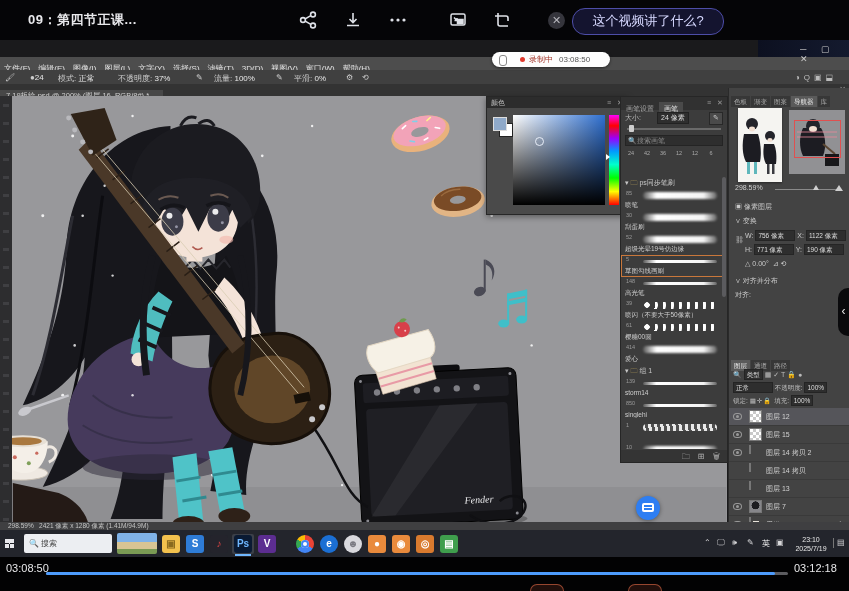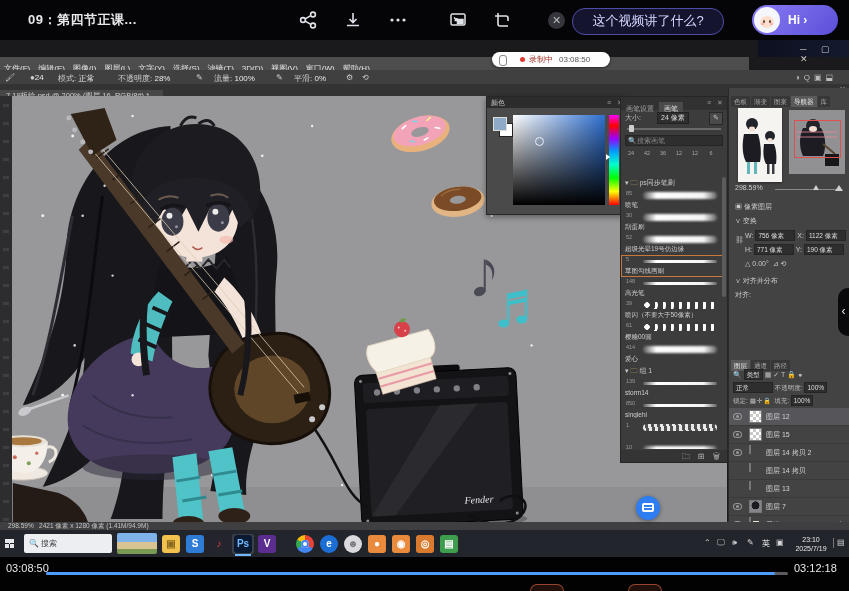--- a/index.html
+++ b/index.html
@@ -20,21 +20,21 @@
   #hi-avatar{left:2px;top:2px;width:26px;height:26px;border-radius:50%;background:#f4f6fb;overflow:hidden;}
   #hi-face{left:6px;top:9px;width:14px;height:12px;border-radius:50%;background:#ffdfce;}
   #hi-eye1,#hi-eye2{top:13px;width:2px;height:3px;border-radius:50%;background:#5a4038;}
   #hi-eye1{left:9px}#hi-eye2{left:15px}
   #hi-cheek1,#hi-cheek2{top:16px;width:3px;height:2px;border-radius:50%;background:#f7a8a0;}
   #hi-cheek1{left:7px}#hi-cheek2{left:16px}
   #hi-label{left:36px;top:8px;font-size:12px;color:#fff;font-weight:bold;}
   
   #frame{left:0;top:40px;width:849px;height:517px;background:#1a1a1c;}
   #desktop-sliver{left:758px;top:0;width:91px;height:17px;background:linear-gradient(90deg,#0c1020,#141a2e);}
-  #menubar{left:0;top:17px;width:749px;height:13px;background:#4d4d4d;white-space:nowrap;overflow:hidden;}
+  #menubar{left:0;top:17px;width:849px;height:13px;background:#4d4d4d;white-space:nowrap;overflow:hidden;}
   .menu-item{display:inline-block;font-size:8px;color:#e2e2e2;padding:2px 4px 0 4px;}
   #winctl{left:800px;top:4px;font-size:9px;color:#c9c9c9;letter-spacing:6px;}
   #optbar{left:0;top:30px;width:849px;height:14px;background:#404040;color:#cccccc;font-size:8px;}
   .opt{position:absolute;top:3px;white-space:nowrap;}
   .opt .val{color:#e8e8e8;}
   #opt-ics{left:795px;top:3px;font-size:8px;color:#bbb;letter-spacing:4px;}
   #recpill{left:492px;top:12px;width:118px;height:15px;background:#fdfdfd;border-radius:8px;
            box-shadow:0 1px 3px rgba(0,0,0,.5);font-size:8px;line-height:15px;}
   #rec-mic{left:7px;top:3px;width:6px;height:9px;border:1px solid #888;border-radius:3px;}
   #rec-dot{left:28px;top:5px;width:5px;height:5px;border-radius:50%;background:#e03a2e;}
@@ -198,42 +198,32 @@
         </svg>
     </div>
     <div class="abs tb-ic" style="left:492px">
       <svg viewBox="0 0 20 20" fill="none" stroke="#dfe2e8" stroke-width="1.6">
           <path d="M6 3v11a2 2 0 0 0 2 2h8"></path>
           <path d="M3 6h11a2 2 0 0 1 2 2v3"></path>
         </svg>
     </div>
     <div class="abs" id="close-circ">✕</div>
     <div class="abs" id="ask-pill">这个视频讲了什么?</div>
-    <div class="abs" id="hi-pill">
-      <div class="abs" id="hi-avatar">
-        <div class="abs" id="hi-face"></div>
-        <div class="abs" id="hi-eye1"></div>
-        <div class="abs" id="hi-eye2"></div>
-        <div class="abs" id="hi-cheek1"></div>
-        <div class="abs" id="hi-cheek2"></div>
-      </div>
-      <div class="abs" id="hi-label">Hi ›</div>
-    </div>
   </div>
 
   <div class="abs" id="frame">
     <div class="abs" id="desktop-sliver"></div>
     <div class="abs" id="menubar"><span class="menu-item">文件(F)</span><span class="menu-item">编辑(E)</span><span class="menu-item">图像(I)</span><span class="menu-item">图层(L)</span><span class="menu-item">文字(Y)</span><span class="menu-item">选择(S)</span><span class="menu-item">滤镜(T)</span><span class="menu-item">3D(D)</span><span class="menu-item">视图(V)</span><span class="menu-item">窗口(W)</span><span class="menu-item">帮助(H)</span></div>
     <div class="abs" id="winctl">─ ▢ ✕</div>
 
     <div class="abs" id="optbar">
       <span class="opt" style="left:5px">🖌</span>
       <span class="opt" style="left:30px">●<span class="val">24</span></span>
       <span class="opt" style="left:58px"><span>模式:</span> <span class="val">正常</span></span>
-      <span class="opt" style="left:118px"><span>不透明度:</span> <span class="val">28%</span></span>
+      <span class="opt" style="left:118px"><span>不透明度:</span> <span class="val">37%</span></span>
       <span class="opt" style="left:196px">✎</span>
       <span class="opt" style="left:214px"><span>流量:</span> <span class="val">100%</span></span>
       <span class="opt" style="left:276px">✎</span>
       <span class="opt" style="left:294px"><span>平滑:</span> <span class="val">0%</span></span>
       <span class="opt" style="left:346px">⚙</span>
       <span class="opt" style="left:362px">⟲</span>
       <span class="abs" id="opt-ics">◑Q▣⬓</span>
     </div>
 
     <div class="abs" id="recpill">

